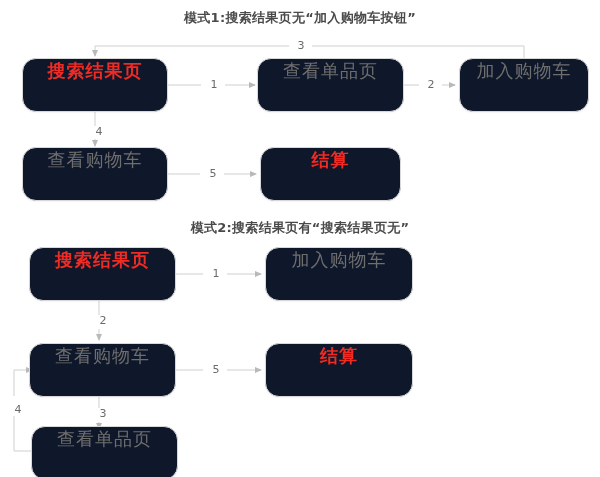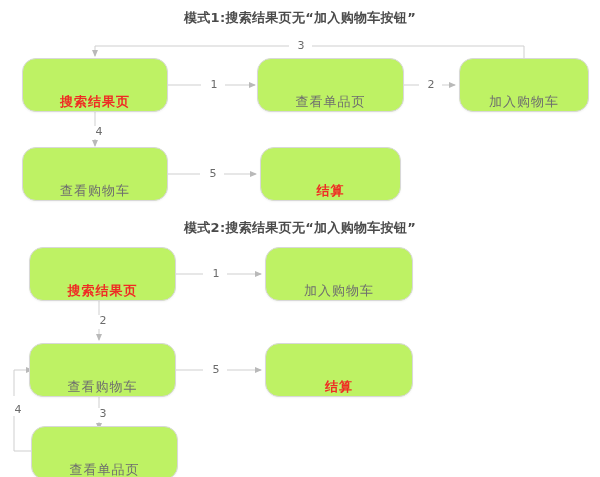--- a/index.html
+++ b/index.html
@@ -21,25 +21,25 @@
     font-weight:600;
     letter-spacing:0.3px;
     white-space:nowrap;
   }
 
   .node{
     position:absolute;
     box-sizing:border-box;
     border:1px solid #d8d8d8;
     border-radius:14px;
-    background:#bef264;
+    background:#0f172a;
     display:flex;
-    align-items:flex-end;
+    align-items:flex-start;
     justify-content:center;
-    font-size:13px;
+    font-size:18px;
     color:#6e6e6e;
     letter-spacing:1px;
     box-shadow:0 1px 2px rgba(0,0,0,0.045);
   }
   .node.accent{color:#ef2b24;font-weight:600;}
 
   .edge-label{
     position:absolute;
     font-size:11px;
     color:#6b6b6b;
@@ -115,21 +115,21 @@
   <div class="node accent" style="left:260px;top:147px;width:141px;height:54px;">
     <span>结算</span>
   </div>
 
   <div class="edge-label" style="left:203px;top:79px;width:16px;">1</div>
   <div class="edge-label" style="left:420px;top:79px;width:16px;">2</div>
   <div class="edge-label" style="left:290px;top:40px;width:16px;">3</div>
   <div class="edge-label" style="left:88px;top:126px;width:16px;">4</div>
   <div class="edge-label" style="left:202px;top:168px;width:16px;">5</div>
 
-  <div class="section-title" style="left:0;top:219px;width:600px;">模式2:搜索结果页无“加入购物车按钮”</div>
+  <div class="section-title" style="left:0;top:219px;width:600px;">模式2:搜索结果页有“搜索结果页无”</div>
 
   <div class="node accent" style="left:29px;top:247px;width:147px;height:54px;">
     <span>搜索结果页</span>
   </div>
 
   <div class="node" style="left:265px;top:247px;width:148px;height:54px;">
     <span>加入购物车</span>
   </div>
 
   <div class="node" style="left:29px;top:343px;width:147px;height:54px;">

